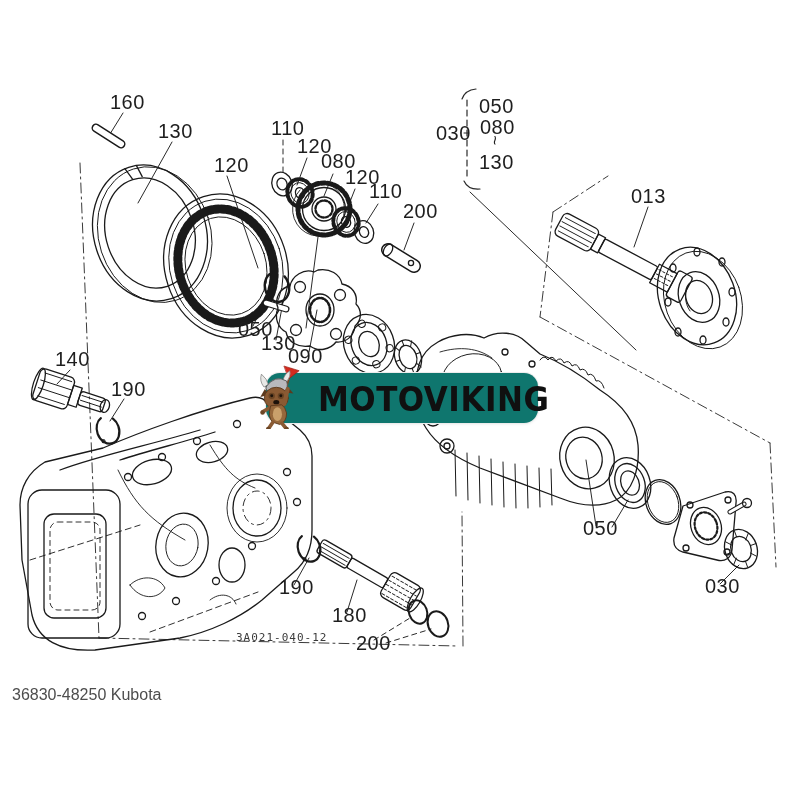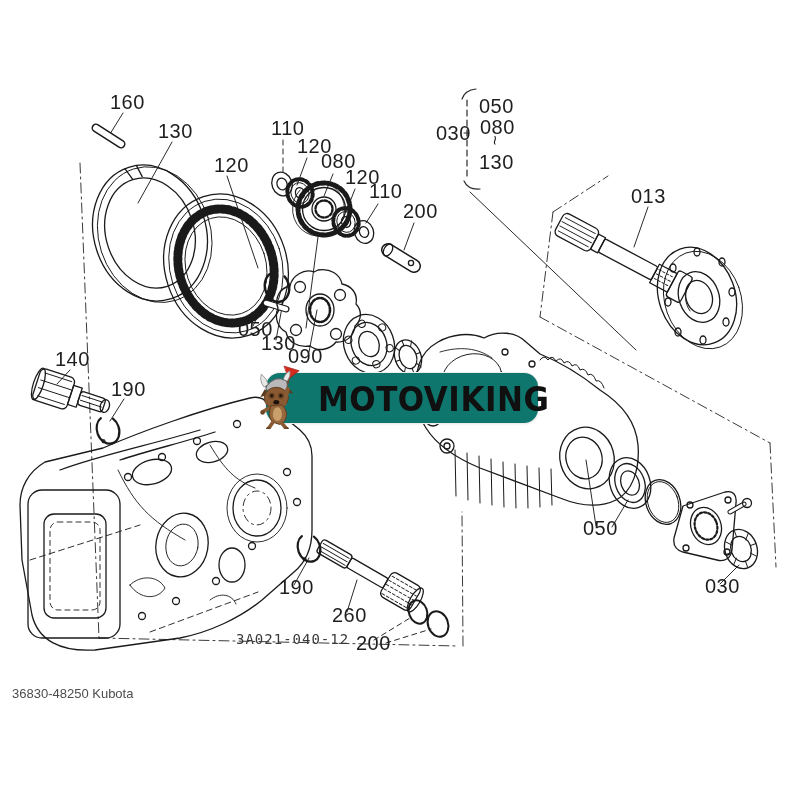--- a/index.html
+++ b/index.html
@@ -4,23 +4,23 @@
 <style>
   html,body{margin:0;padding:0;}
   body{width:800px;height:800px;background:#ffffff;position:relative;overflow:hidden;
        font-family:"Liberation Sans", sans-serif;}
   #stage{position:absolute;left:0;top:0;width:800px;height:800px;}
   svg.art{position:absolute;left:0;top:0;}
   .co{position:absolute;font-size:20px;color:#1e1e1e;letter-spacing:0.5px;line-height:1;
       font-family:"Liberation Sans",sans-serif;white-space:nowrap;}
   .co.small{font-size:17px;}
   .tilde{transform:rotate(90deg);}
-  .drawcode{position:absolute;left:236px;top:631px;font-size:14px;color:#3a3a3a;
+  .drawcode{position:absolute;left:236px;top:631px;font-size:11px;color:#3a3a3a;
             font-family:"DejaVu Sans Mono",monospace;letter-spacing:1px;}
-  .footer{position:absolute;left:12px;top:686px;font-size:13px;color:#4d4d4d;}
+  .footer{position:absolute;left:12px;top:686px;font-size:16px;color:#4d4d4d;}
   .watermark{position:absolute;left:266px;top:373px;width:272px;height:50px;background:#0f766e;
              border-radius:14px;box-shadow:0 0 0 1px #ececec,0 1px 3px rgba(0,0,0,.10);}
   .wm-text{position:absolute;left:52px;top:7px;font-size:31px;font-weight:800;color:#101010;
            letter-spacing:0.5px;transform:scaleY(1.08);transform-origin:left top;
            font-family:"DejaVu Sans",sans-serif;}
   .wm-logo{position:absolute;left:-12px;top:-8px;}
 </style>
 </head>
 <body>
 
@@ -325,21 +325,21 @@
 <div class="co" style="left:479px;top:152px">130</div>
 <div class="co" style="left:631px;top:186px">013</div>
 <div class="co" style="left:238px;top:319px">050</div>
 <div class="co" style="left:261px;top:333px">130</div>
 <div class="co" style="left:288px;top:346px">090</div>
 <div class="co" style="left:55px;top:349px">140</div>
 <div class="co" style="left:111px;top:379px">190</div>
 <div class="co" style="left:583px;top:518px">050</div>
 <div class="co" style="left:705px;top:576px">030</div>
 <div class="co" style="left:279px;top:577px">190</div>
-<div class="co" style="left:332px;top:605px">260</div>
+<div class="co" style="left:332px;top:605px">180</div>
 <div class="co" style="left:356px;top:633px">200</div>
 
 <div class="drawcode">3A021-040-12</div>
 <div class="footer">36830-48250 Kubota</div>
 
 <div class="watermark">
   <svg class="wm-logo" width="56" height="64" viewBox="0 0 44 56">
     <g stroke-linecap="round" stroke-linejoin="round">
       <path d="M 30,4 L 25,22" stroke="#7a4a22" stroke-width="2" fill="none"></path>
       <polygon points="24,1 37,5 28,12" fill="#d42b1f" stroke="#9c1a12" stroke-width="0.6"></polygon>

